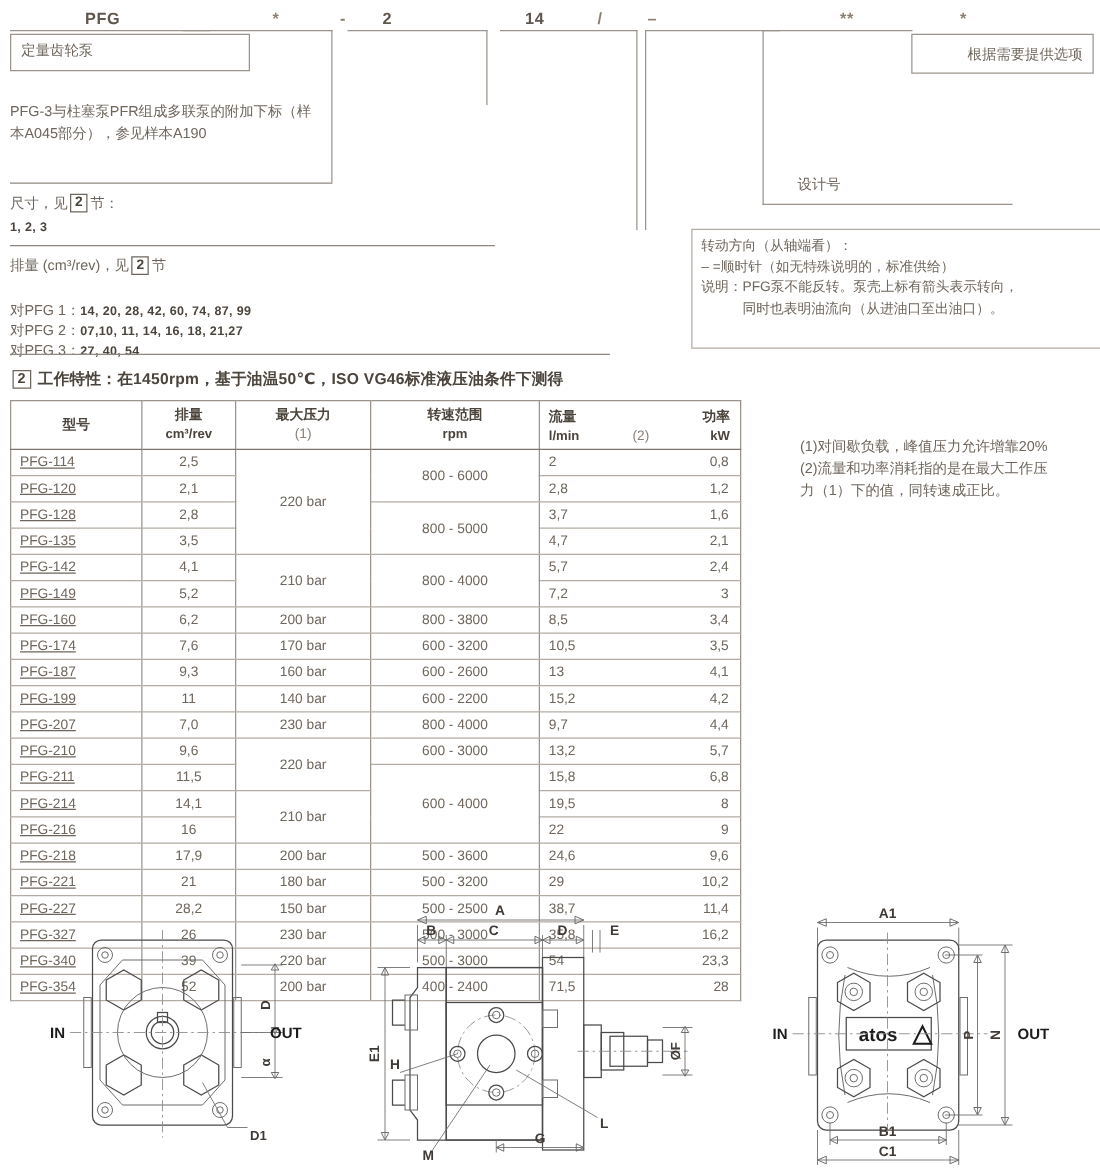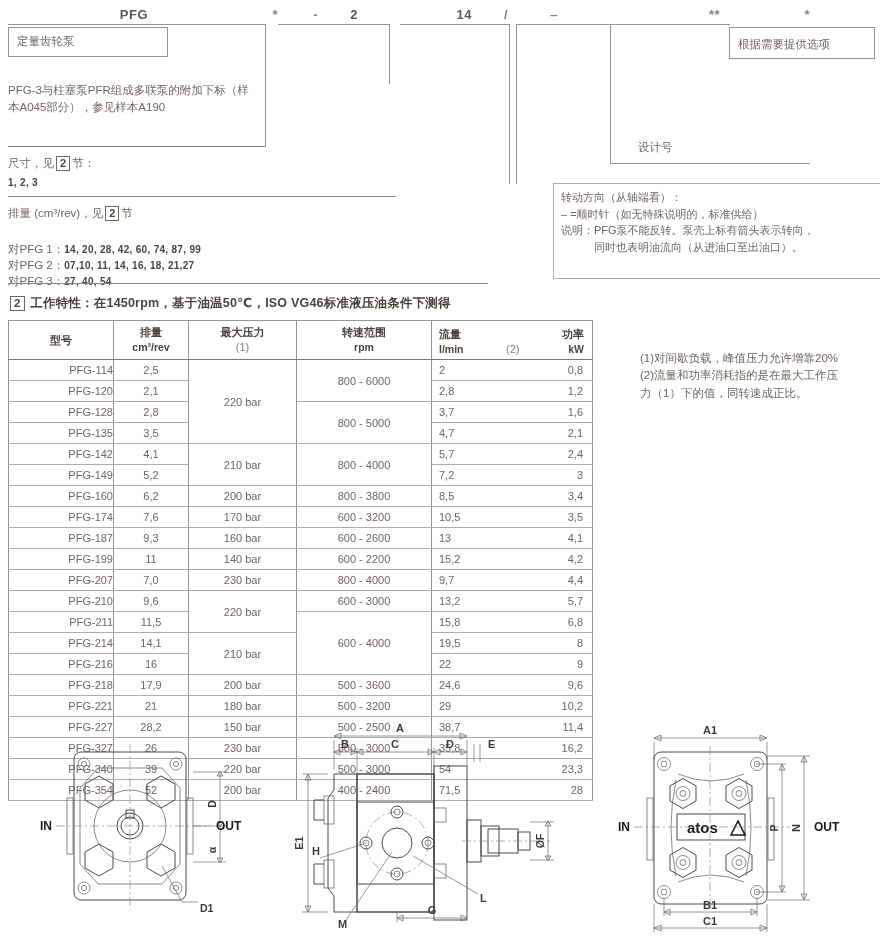--- a/index.html
+++ b/index.html
@@ -9,21 +9,21 @@
     font-family:"Liberation Sans","DejaVu Sans",sans-serif;
     color:#6b6259;
     position:relative;
     overflow:hidden;
     -webkit-font-smoothing:antialiased;
   }
   .abs{position:absolute;}
 
   
   .code-lbl{
-    font-size:13px;font-weight:bold;color:#8a7e70;text-align:right;
+    font-size:13px;font-weight:bold;color:#8a7e70;text-align:left;
     letter-spacing:.5px;
   }
   .code-lbl.blk{color:#5f574e;}
   .brk{border-top:1px solid #9b948c;position:absolute;}
   .brk-l{border-left:1px solid #9b948c;position:absolute;}
   .brk-r{border-right:1px solid #9b948c;position:absolute;}
 
   .obox{
     border:1px solid #9b948c;
     background:#fff;
@@ -73,21 +73,21 @@
     height:38px;
     font-weight:bold;
     color:#4b443c;
     font-size:11px;
     line-height:1.35;
     text-align:center;
     border-bottom:1.8px solid #7d766e;
   }
   table.spec thead th .sub{font-size:10.5px;}
   table.spec thead th .note{color:#8a8279;font-weight:normal;}
-  .c-model{text-align:right;padding-left:7px !important;color:#6e665c;}
+  .c-model{text-align:left;padding-left:7px !important;color:#6e665c;text-decoration:underline;}
   .c-ctr{text-align:center;}
   td.merge{text-align:center;}
   table.spec tbody tr td{border-top:1px solid #b3aca4;border-bottom:1px solid #b3aca4;}
   table.spec{border:1.6px solid #7d766e;}
 
   
   .fp{display:flex;width:100%;}
   .fp .f{flex:1;text-align:left;padding-left:7px;}
   .fp .p{width:52px;text-align:right;padding-right:9px;}
 
@@ -126,26 +126,26 @@
   <div class="brk" style="left:278px;top:24px;width:112px;"></div>
   <div class="brk-r" style="left:389px;top:24px;height:60px;"></div>
   <div class="brk" style="left:400px;top:24px;width:110px;"></div>
   <div class="brk-r" style="left:509px;top:24px;height:160px;"></div>
   <div class="brk" style="left:516px;top:24px;width:108px;"></div>
   <div class="brk-l" style="left:516px;top:24px;height:160px;"></div>
   <div class="brk" style="left:610px;top:24px;width:120px;"></div>
   <div class="brk-l" style="left:610px;top:24px;height:140px;"></div>
   <div class="brk" style="left:610px;top:163px;width:200px;"></div>
 
-  <div class="obox" style="left:8px;top:27px;width:160px;height:30px;">
+  <div class="obox" style="left:8px;top:27px;width:192px;height:30px;">
     <div class="txt">定量齿轮泵</div>
   </div>
 
   <div class="obox" style="left:729px;top:27px;width:146px;height:32px;">
-    <div class="txt" style="text-align:left;padding-top:8px;">根据需要提供选项</div>
+    <div class="txt" style="text-align:right;padding-top:8px;">根据需要提供选项</div>
   </div>
 
   <div class="abs" style="left:638px;top:140px;font-size:11.5px;color:#6e665c;">设计号</div>
 </div>
 
 <div class="abs ltext" style="left:8px;top:82px;width:250px;">PFG-3与柱塞泵PFR组成多联泵的附加下标（样本A045部分），参见样本A190</div>
 
 <div class="hr" style="left:8px;top:146px;width:258px;"></div>
 
 <div class="abs ltext" style="left:8px;top:155px;width:260px;">

